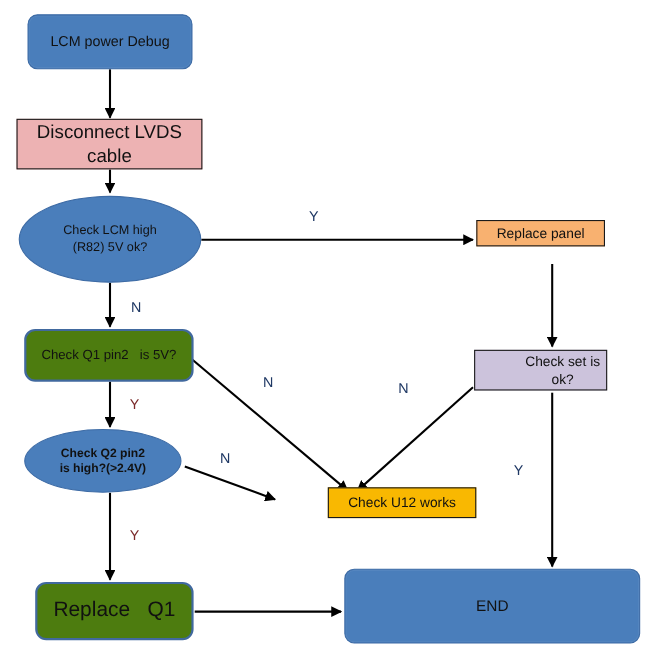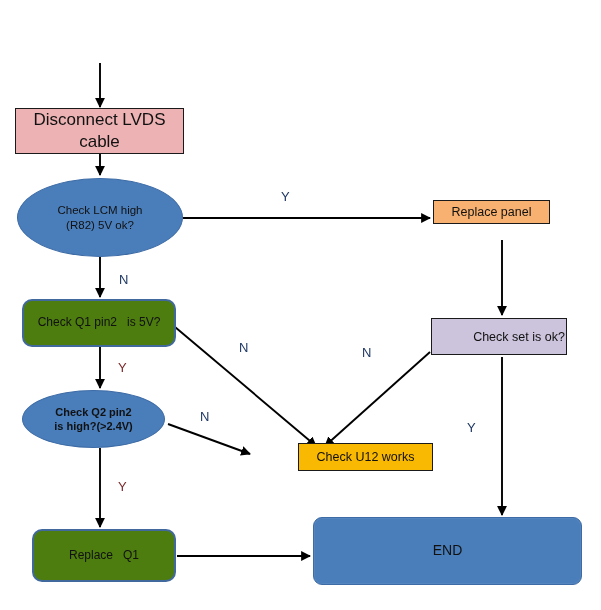--- a/index.html
+++ b/index.html
@@ -117,48 +117,51 @@
       <path d="M 502 240 L 502 315"></path>
 
       <path d="M 430 352 L 325 446"></path>
 
       <path d="M 502 357 L 502 515"></path>
 
       <path d="M 177 556 L 310 556"></path>
     </g>
   </svg>
 
+  <div class="node rounded-blue" style="left:25px; top:13px; width:150px; height:50px; font-size:13px;">
+    <span class="txt">LCM power Debug</span>
+  </div>
 
   <div class="node rect-pink" style="left:15px; top:108px; width:169px; height:46px; font-size:17px;">
     <span class="txt">Disconnect LVDS cable</span>
   </div>
 
   <div class="node ellipse-blue" style="left:17px; top:178px; width:166px; height:79px; font-size:11.5px;">
     <span class="txt">Check LCM high
 (R82) 5V ok?</span>
   </div>
 
   <div class="node rounded-pink" style="left:22px; top:299px; width:154px; height:48px; font-size:12px;">
     <span class="txt">Check Q1 pin2   is 5V?</span>
   </div>
 
   <div class="node ellipse-blue" style="left:22px; top:390px; width:143px; height:58px; font-size:11px;font-weight:bold;">
     <span class="txt">Check Q2 pin2
 is high?(&gt;2.4V)</span>
   </div>
 
-  <div class="node rounded-pink" style="left:32px; top:529px; width:144px; height:53px; font-size:12px;">
+  <div class="node rounded-pink" style="left:32px; top:529px; width:144px; height:53px; font-size:19px;">
     <span class="txt">Replace   Q1</span>
   </div>
 
   <div class="node rect-orange" style="left:433px; top:200px; width:117px; height:24px; font-size:12.5px;">
     <span class="txt">Replace panel</span>
   </div>
 
-  <div class="node rect-purple" style="left:431px; top:318px; width:136px; height:37px; font-size:12.5px;padding-left:40px;">
+  <div class="node rect-purple" style="left:431px; top:318px; width:121px; height:37px; font-size:12.5px;padding-left:40px;">
     <span class="txt">Check set is ok?</span>
   </div>
 
   <div class="node rect-yellow" style="left:250px; top:443px; width:135px; height:28px; font-size:12.5px;margin-left:48px;">
     <span class="txt">Check U12 works</span>
   </div>
 
   <div class="node rounded-blue" style="left:313px; top:517px; width:269px; height:68px; font-size:14px;">
     <span class="txt">END</span>
   </div>

